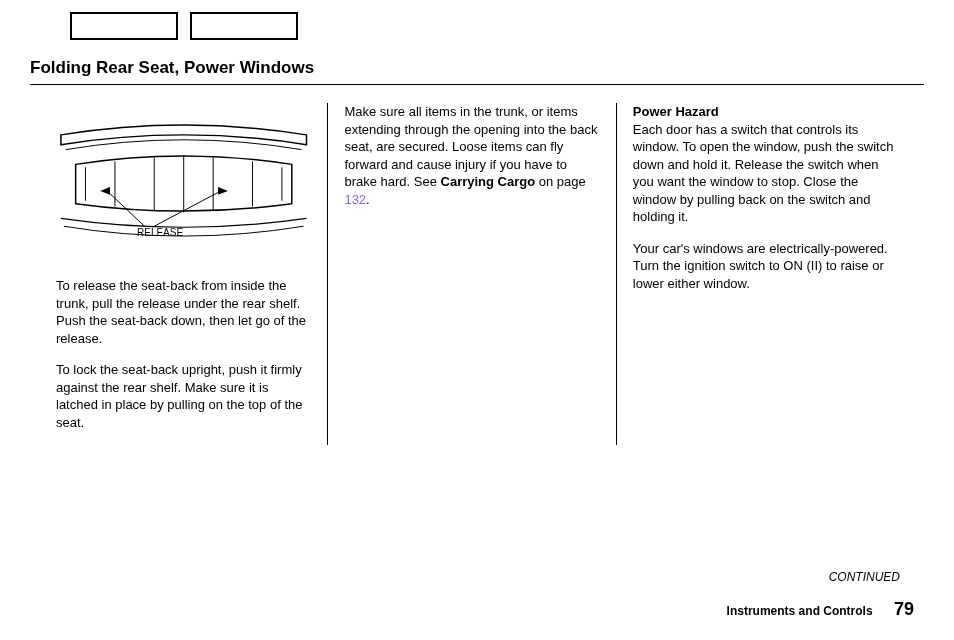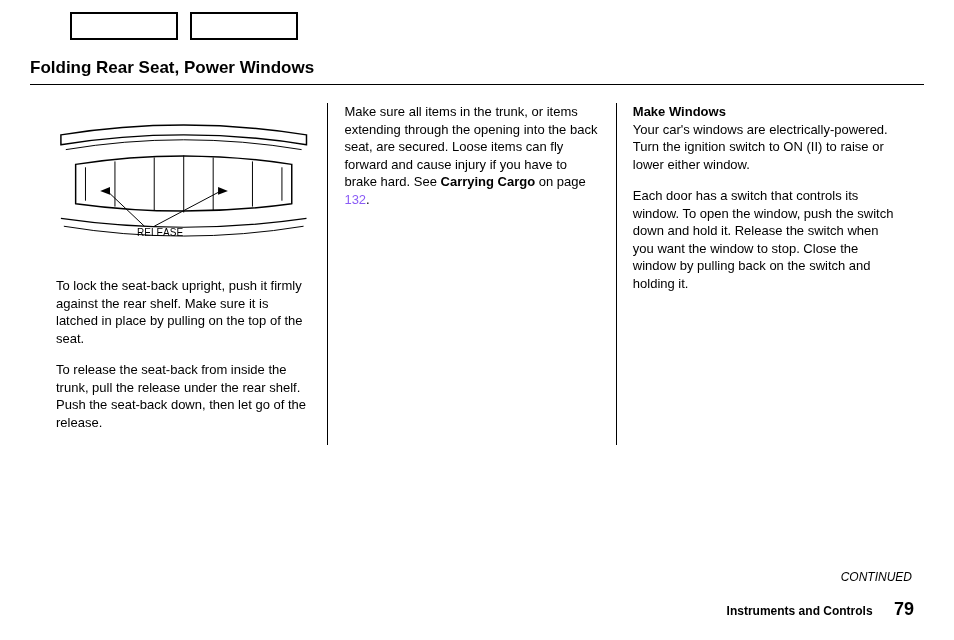--- a/index.html
+++ b/index.html
@@ -62,21 +62,21 @@
     font-weight: normal;
     padding-left: 23px;
   }
   p { margin-bottom: 14px; }
   .bold { font-weight: bold; }
   .italic { font-style: italic; }
   .italic-right {
     font-style: italic;
     text-align: right;
     position: absolute;
-    right: 42px;
+    right: 54px;
     bottom: 56px;
     font-size: 12px;
   }
   .footer {
     position: absolute;
     right: 40px;
     bottom: 20px;
     font-size: 12px;
   }
   .footer-section { font-weight: bold; }
@@ -111,34 +111,34 @@
         <line x1="230" y1="58" x2="230" y2="92" stroke="#000"></line>
         <path d="M5 110 Q130 128 255 110" fill="none" stroke="#000" stroke-width="1.2"></path>
         <path d="M8 118 Q130 138 252 118" fill="none" stroke="#000" stroke-width="1"></path>
         <polygon points="45,82 55,78 55,86" fill="#000"></polygon>
         <polygon points="175,82 165,78 165,86" fill="#000"></polygon>
         <line x1="52" y1="82" x2="90" y2="118" stroke="#000" stroke-width="1"></line>
         <line x1="168" y1="82" x2="100" y2="118" stroke="#000" stroke-width="1"></line>
       </svg>
       <div class="fig-label">RELEASE</div>
     </div>
+    <p>To release the seat-back from inside the trunk, pull the release under the rear shelf. Push the seat-back down, then let go of the release.</p>
     <p>To lock the seat-back upright, push it firmly against the rear shelf. Make sure it is latched in place by pulling on the top of the seat.</p>
-    <p>To release the seat-back from inside the trunk, pull the release under the rear shelf. Push the seat-back down, then let go of the release.</p>
   </div>
 
   <div class="col col2">
     <p>
       <span>Make sure all items in the trunk, or items extending through the opening into the back seat, are secured. Loose items can fly forward and cause injury if you have to brake hard. See </span><span class="bold">Carrying Cargo</span><span> on page </span><span class="link">132</span><span>.</span>
     </p>
   </div>
 
   <div class="col col3">
-    <div class="bold">Make Windows</div>
+    <div class="bold">Power Hazard</div>
+    <p>Each door has a switch that controls its window. To open the window, push the switch down and hold it. Release the switch when you want the window to stop. Close the window by pulling back on the switch and holding it.</p>
     <p>Your car's windows are electrically-powered. Turn the ignition switch to ON (II) to raise or lower either window.</p>
-    <p>Each door has a switch that controls its window. To open the window, push the switch down and hold it. Release the switch when you want the window to stop. Close the window by pulling back on the switch and holding it.</p>
   </div>
 
 </div>
 
 <div class="italic-right">CONTINUED</div>
 
 <div class="footer">
   <span class="footer-section">Instruments and Controls</span>
   <span class="page-num">79</span>
 </div>

